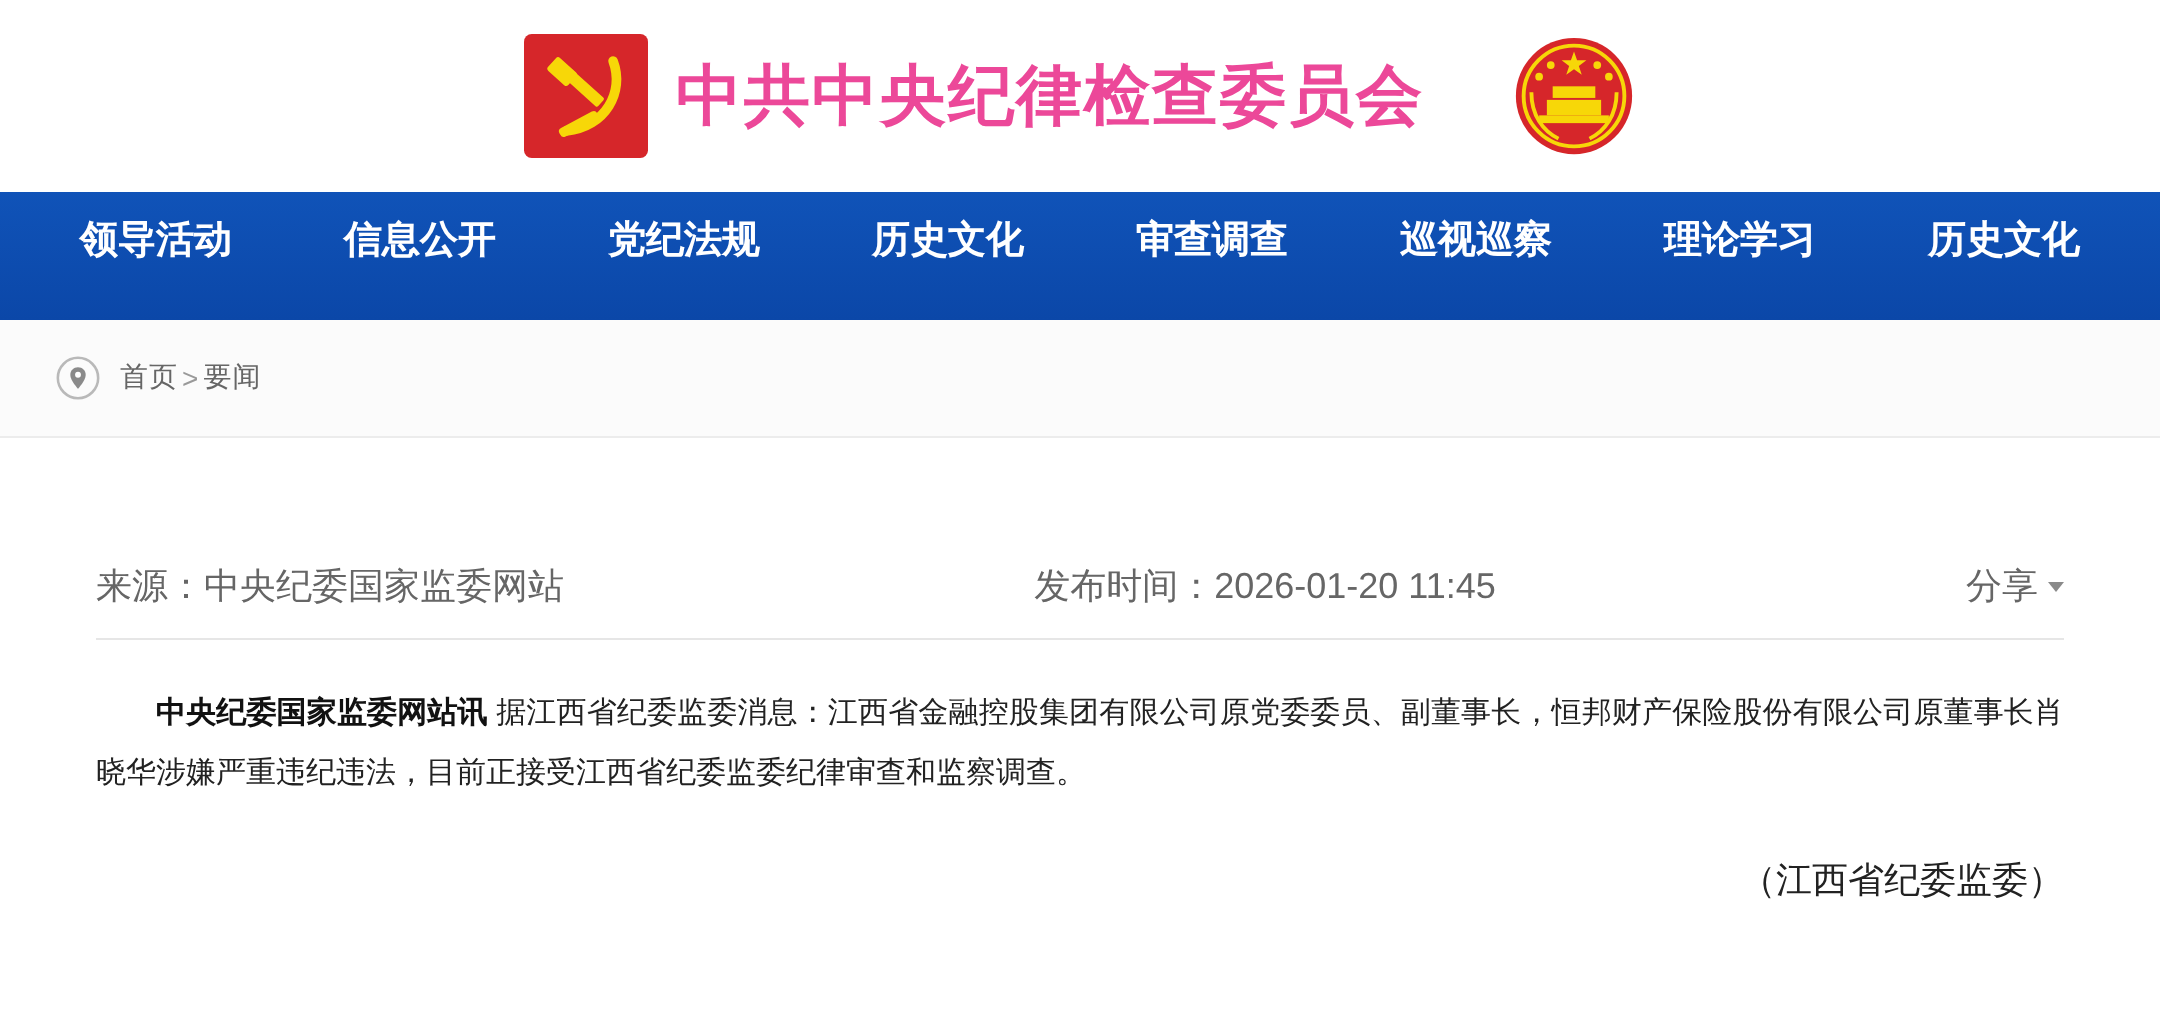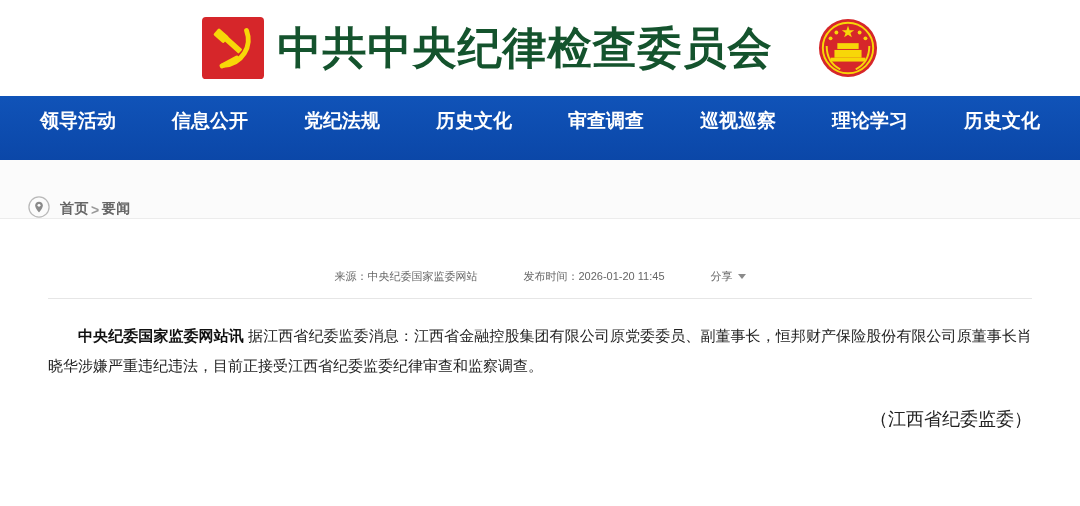--- a/index.html
+++ b/index.html
@@ -30,23 +30,23 @@
     gap: 0px;
     background: #ffffff;
   }
   .brand {
     display: flex;
     align-items: center;
     gap: 14px;
     padding: 0 22px;
   }
   .brand-title {
-    font-size: 44px;
-    font-weight: bold;
-    color: #14532d;
+    font-size: 33px;
+    font-weight: bold;
+    color: #ec4899;
     letter-spacing: 1px;
     white-space: nowrap;
     font-family: "Liberation Serif", serif;
   }
 
   
   .emblem-ccdi {
     width: 62px;
     height: 62px;
     position: relative;
@@ -81,25 +81,24 @@
     line-height: 50px;
     white-space: nowrap;
     cursor: pointer;
     font-family: "Liberation Sans", sans-serif;
   }
 
   
   .crumb-wrap {
     height: 58px;
     display: flex;
-    align-items: flex-end;
+    align-items: center;
     padding-left: 28px;
     background: #fbfbfb;
     border-bottom: 1px solid #ececec;
-    font-weight: bold;
   }
   .pin-icon {
     width: 22px;
     height: 22px;
     margin-right: 10px;
     flex: none;
   }
   .crumb-text {
     font-size: 14px;
     color: #666666;
@@ -114,26 +113,26 @@
   .headline {
     text-align: center;
     color: #134a9c;
     font-size: 21px;
     font-weight: bold;
     line-height: 36px;
     letter-spacing: 0.4px;
     font-family: "Liberation Sans", sans-serif;
   }
   .meta {
-    margin-top: 24px;
-    display: flex;
-    align-items: center;
-    justify-content: center;
+    margin-top: 36px;
+    display: flex;
+    align-items: center;
+    justify-content: space-between;
     gap: 46px;
-    font-size: 11px;
+    font-size: 18px;
     color: #666666;
     padding-bottom: 14px;
     border-bottom: 1px solid #e6e6e6;
   }
   .meta .share {
     display: inline-flex;
     align-items: center;
     gap: 5px;
     cursor: pointer;
   }

